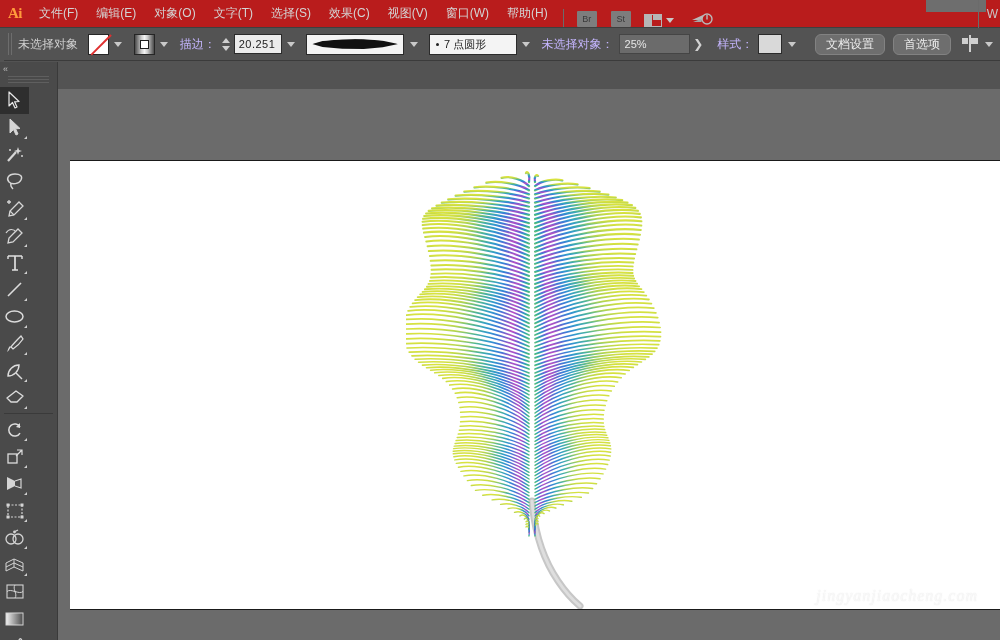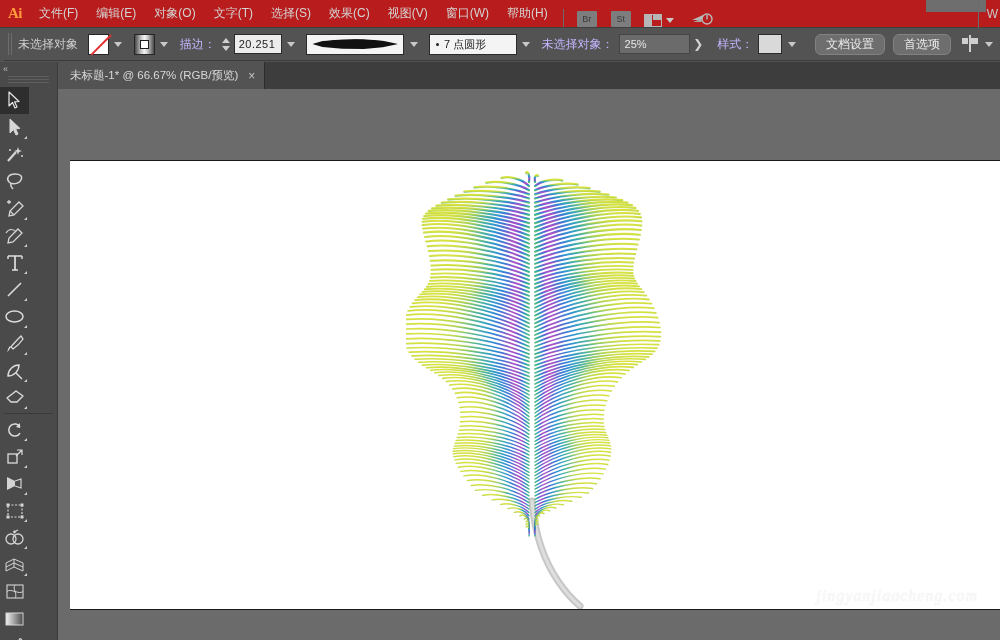--- a/index.html
+++ b/index.html
@@ -410,26 +410,20 @@
 
     <div class="btn">文档设置</div>
     <div class="btn">首选项</div>
 
     <div class="align-ico">
         <i></i>
       </div>
     <div class="dd-arrow"></div>
   </div>
 
-  <div class="tabbar">
-    <div class="doc-tab">
-      <span class="title">未标题-1* @ 66.67% (RGB/预览)</span>
-      <span class="x">×</span>
-    </div>
-  </div>
 
   <div class="toolbar">
     <div class="tb-head">«</div>
     <div class="tb-grip"></div>
 
     <div class="tb-grid">
 
       <div class="tcell sel">
         <svg width="15" height="19" viewBox="0 0 15 19">
           <path d="M2 1 L2 15 L5.5 11.5 L8 17 L10 16 L7.6 10.8 L12 10.5 Z" fill="none" stroke="#e8e8e8" stroke-width="1.2" stroke-linejoin="round"></path>

